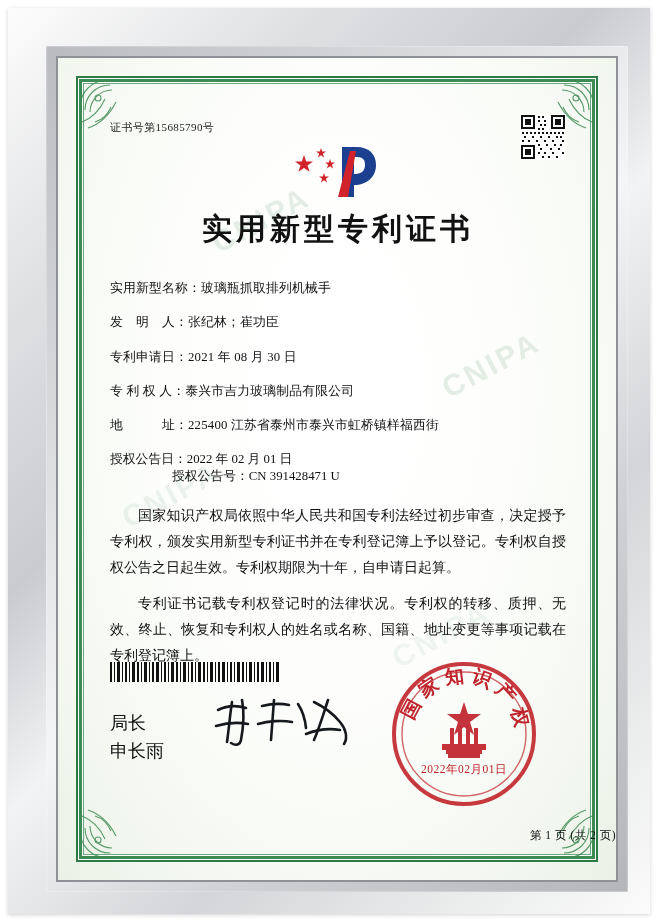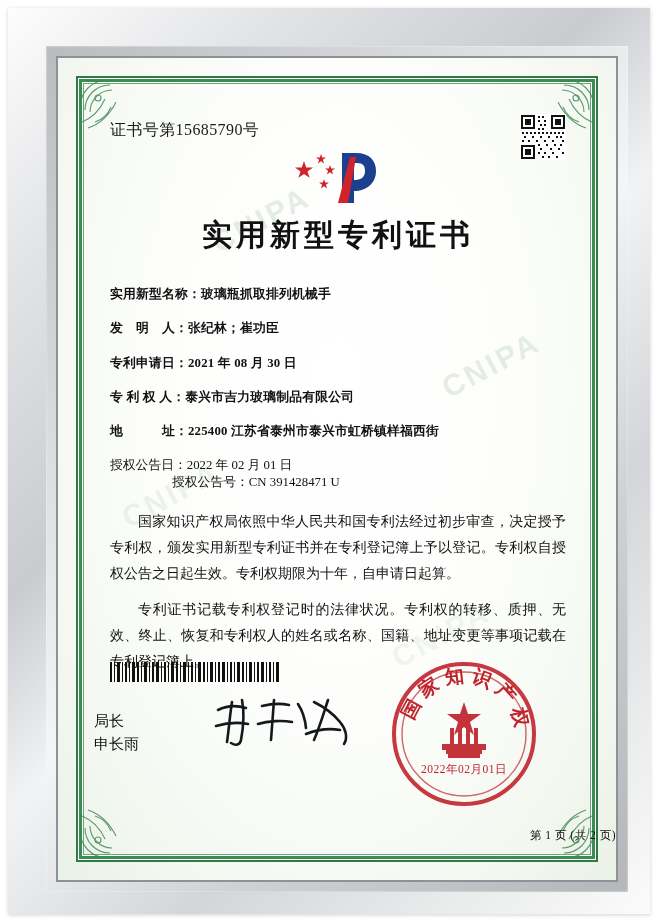--- a/index.html
+++ b/index.html
@@ -100,21 +100,21 @@
 
   
   .content {
     position: absolute;
     left: 52px;
     top: 62px;
     width: 456px;
   }
 
   .cert-no {
-    font-size: 16px;
+    font-size: 11px;
     color: #1a1a1a;
     letter-spacing: 0.4px;
     margin: 0;
   }
 
   .qr {
     position: absolute;
     right: 0px;
     top: -6px;
     width: 46px;
@@ -137,21 +137,20 @@
     margin: 6px 0 30px 0;
     font-family: "DejaVu Sans", "Liberation Sans", sans-serif;
   }
 
   .field {
     font-size: 12.8px;
     color: #111;
     margin: 0 0 17px 0;
     line-height: 1.35;
     white-space: pre;
-    font-weight: bold;
   }
   .field .lbl { letter-spacing: 0.2px; }
   .field .val { letter-spacing: 0.2px; }
 
   .field-row {
     display: flex;
     font-size: 12.8px;
     color: #111;
     margin: 0 0 17px 0;
     flex-direction: column;
@@ -171,23 +170,23 @@
   .barcode {
     position: absolute;
     left: 52px;
     top: 604px;
     width: 172px;
     height: 20px;
   }
 
   .sign-block {
     position: absolute;
-    left: 36px;
+    left: 52px;
     top: 652px;
-    font-size: 15px;
+    font-size: 18px;
     color: #111;
     line-height: 1.55;
   }
 
   .signature {
     position: absolute;
     left: 152px;
     top: 638px;
     width: 150px;
     height: 54px;

